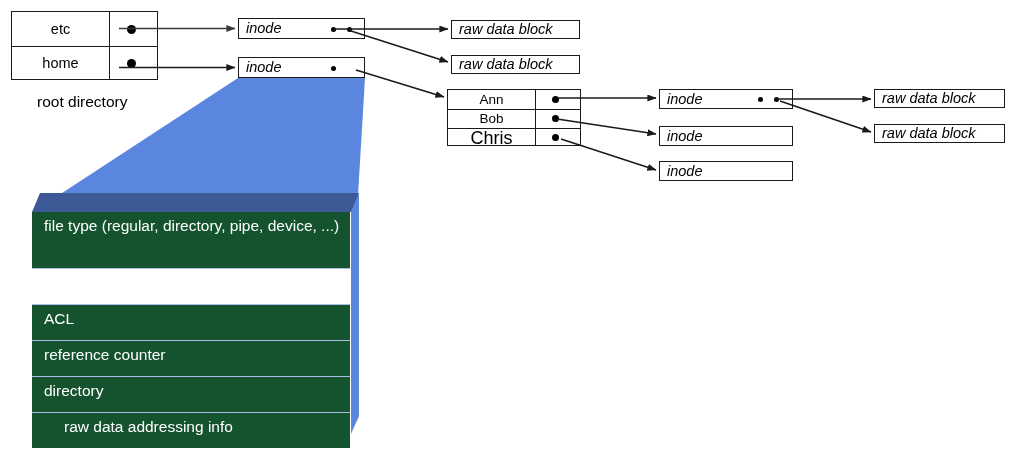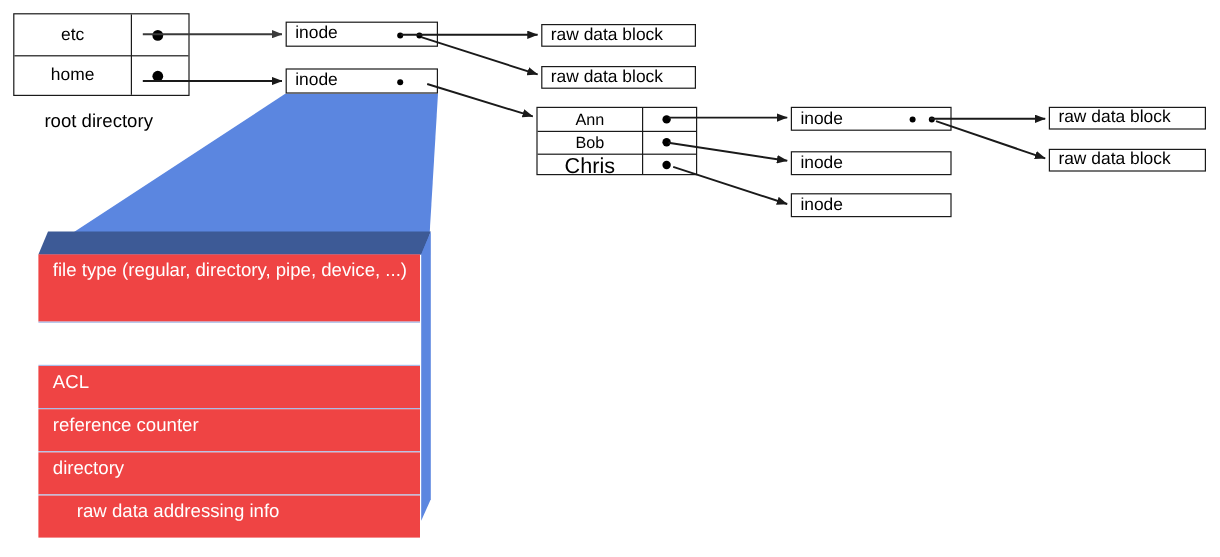--- a/index.html
+++ b/index.html
@@ -38,21 +38,21 @@
     color: #000000;
     line-height: 1;
   }
   .box .cell {
     position: absolute;
     box-sizing: border-box;
     display: flex;
     align-items: center;
   }
   .label-center { justify-content: center; }
-  .label-left { justify-content: flex-start; padding-left: 7px; }
+  .label-left { justify-content: flex-start; padding-left: 7px; font-style: italic; }
 
   .hsep {
     position: absolute;
     left: 0;
     right: 0;
     height: 0;
     border-top: 1.6px solid #1a1a1a;
   }
   .vsep {
     position: absolute;
@@ -82,21 +82,21 @@
     position: absolute;
     left: 14px;
     top: 192px;
     width: 345px;
     height: 256px;
   }
   .det-row {
     position: absolute;
     left: 18px;
     width: 318px;
-    background: #ef4444;
+    background: #14532d;
     color: #ffffff;
     font-size: 15.5px;
     box-sizing: border-box;
     padding: 4px 0 0 12px;
     line-height: 20px;
   }
   .det-row.two-line { line-height: 19px; }
   .det-sep {
     position: absolute;
     left: 18px;

